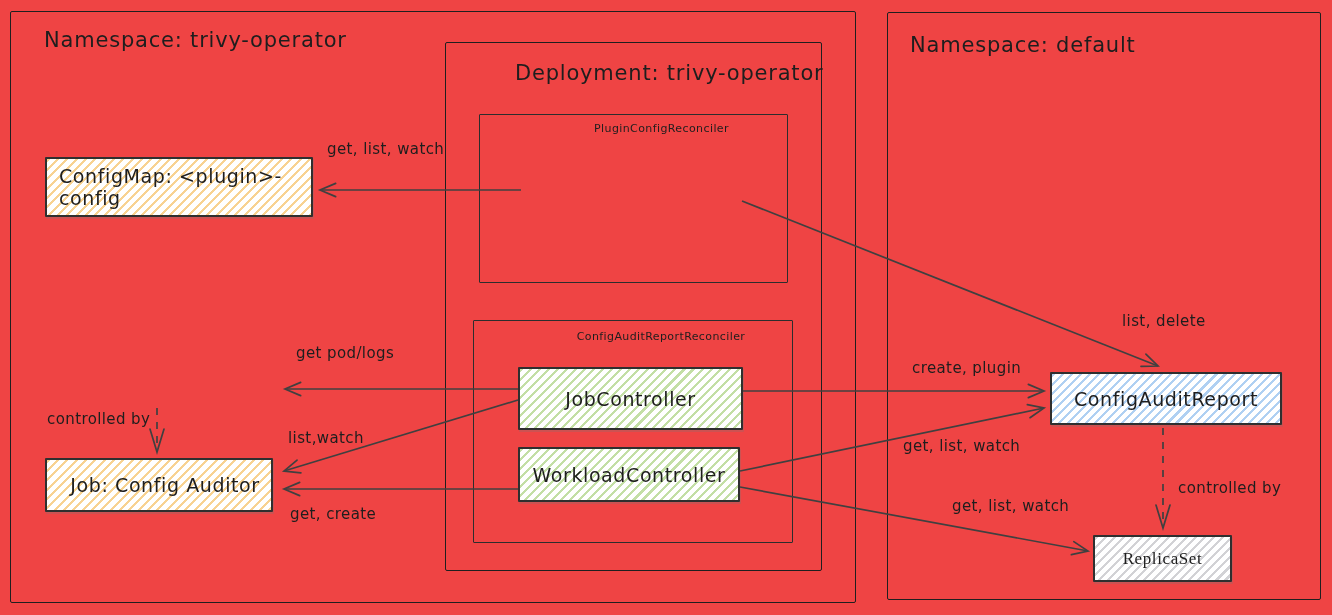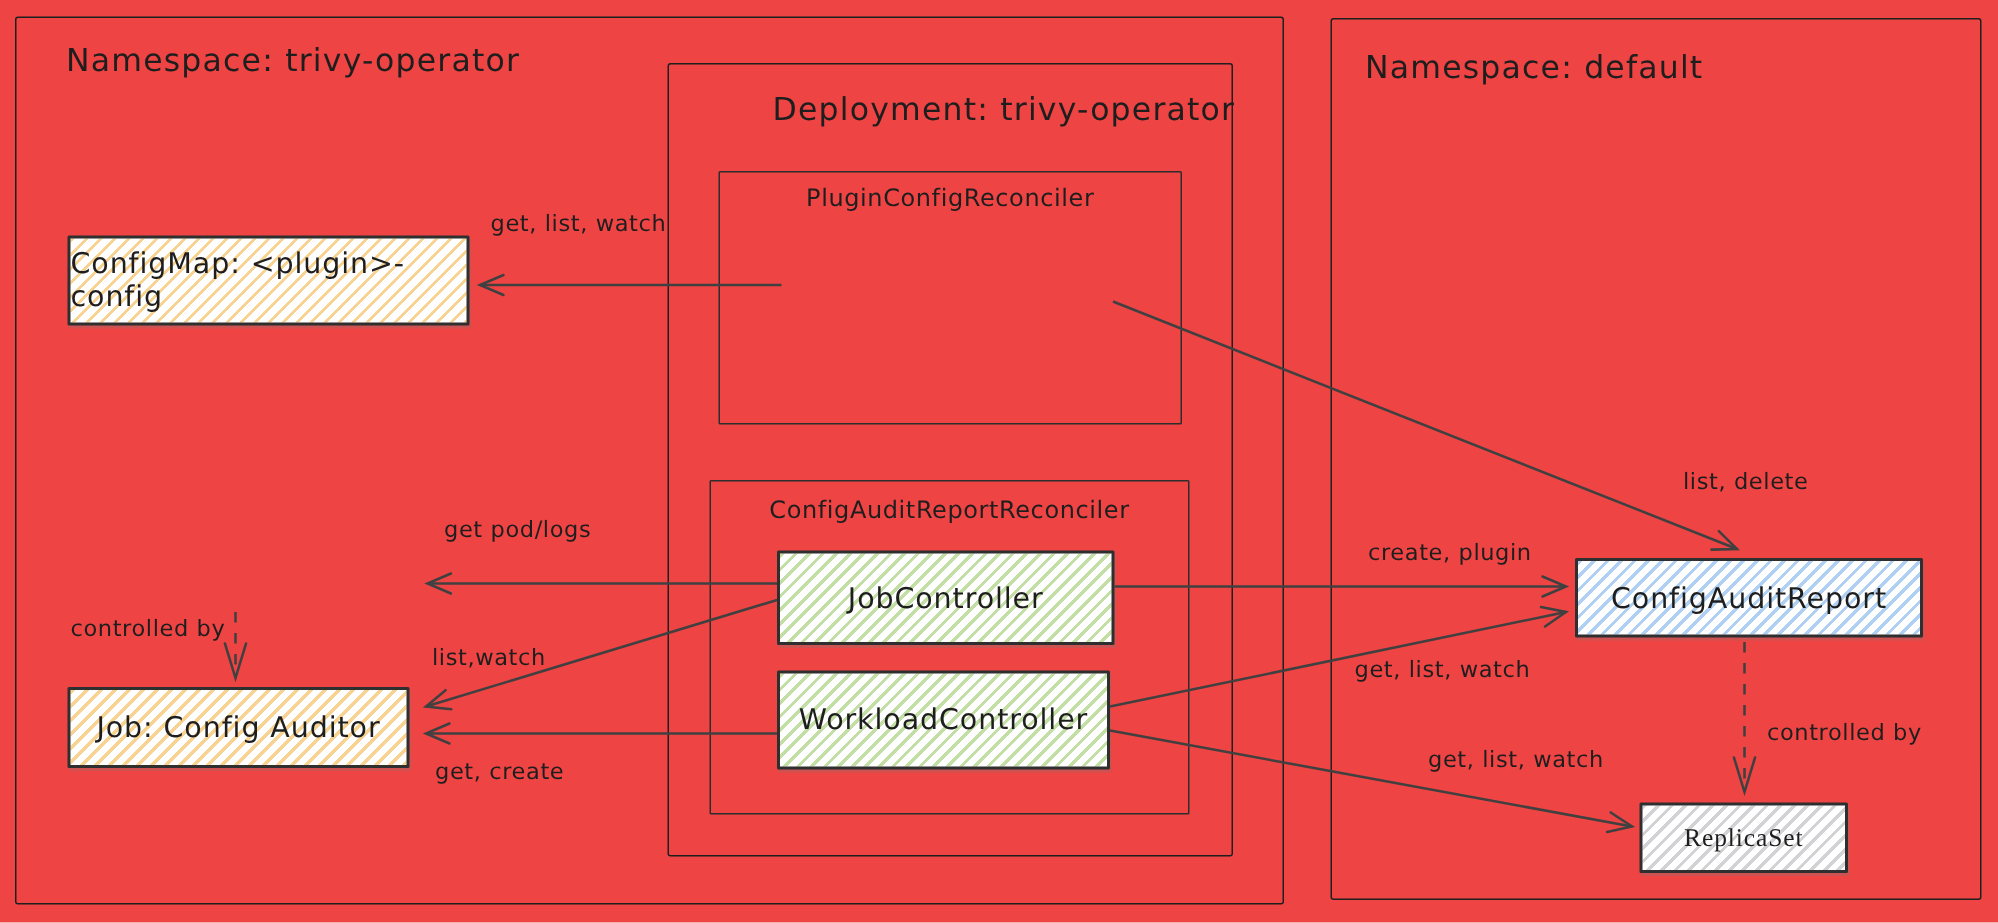--- a/index.html
+++ b/index.html
@@ -17,30 +17,30 @@
     background:transparent;box-sizing:border-box;
   }
   
   .node{
     position:absolute;box-sizing:border-box;border:2px solid #2f2f2f;border-radius:1px;
     display:flex;align-items:center;justify-content:center;
     font-size:19px;letter-spacing:0.6px;background-color:#ffffff;
     box-shadow:1px 2px 0 rgba(120,120,120,0.28);
   }
   .node.orange{background-image:repeating-linear-gradient(135deg,
-      color-mix(in srgb, var(--node-orange) 55%, #ffffff) 0 2.2px, rgba(0,0,0,0) 2.2px 6.6px);}
+      color-mix(in srgb, var(--node-orange) 55%, #ffffff) 0 2.2px, rgba(0,0,0,0) 2.2px 6.6px);padding-left:12px;}
   .node.green{background-image:repeating-linear-gradient(135deg,
       color-mix(in srgb, var(--node-green) 52%, #ffffff) 0 2.2px, rgba(0,0,0,0) 2.2px 6.4px);}
   .node.blue{background-image:repeating-linear-gradient(135deg,
       color-mix(in srgb, var(--node-blue) 55%, #ffffff) 0 2.2px, rgba(0,0,0,0) 2.2px 6.4px);}
   .node.gray{background-image:repeating-linear-gradient(135deg,
       color-mix(in srgb, var(--node-gray) 52%, #ffffff) 0 2.2px, rgba(0,0,0,0) 2.2px 6.4px);}
   
   .title{position:absolute;font-size:21px;letter-spacing:0.8px;white-space:nowrap;}
-  .sub-title{position:absolute;font-size:16px;letter-spacing:0.4px;text-align:center;white-space:nowrap;}
+  .sub-title{position:absolute;font-size:11px;letter-spacing:0.4px;text-align:center;white-space:nowrap;padding-left:28px;}
   .edge-label{position:absolute;font-size:15px;letter-spacing:0.4px;white-space:nowrap;}
   .rs-label{font-size:17px;font-family:Liberation Serif, serif;}
   svg.arrows{position:absolute;left:0;top:0;pointer-events:none;}
 </style>
 </head>
 <body>
 
 <div class="canvas">
 
   <div class="container" style="left:10px;top:11px;width:846px;height:592px;"></div>
@@ -54,21 +54,21 @@
   <div class="title" style="left:910px;top:33px;">Namespace: default</div>
   <div class="sub-title" style="left:479px;top:122px;width:309px;">PluginConfigReconciler</div>
   <div class="sub-title" style="left:473px;top:330px;width:320px;">ConfigAuditReportReconciler</div>
 
   <div class="node orange" style="left:45px;top:157px;width:268px;height:60px;">
     <span>ConfigMap: &lt;plugin&gt;-config</span>
   </div>
   <div class="node green" style="left:518px;top:367px;width:225px;height:63px;">
     <span>JobController</span>
   </div>
-  <div class="node green" style="left:518px;top:447px;width:222px;height:66px;">
+  <div class="node green" style="left:518px;top:447px;width:222px;height:55px;">
     <span>WorkloadController</span>
   </div>
   <div class="node orange" style="left:45px;top:458px;width:228px;height:54px;text-align:center;">
     <span>Job: Config Auditor</span>
   </div>
   <div class="node blue" style="left:1050px;top:372px;width:232px;height:53px;">
     <span>ConfigAuditReport</span>
   </div>
   <div class="node gray rs-label" style="left:1093px;top:535px;width:139px;height:47px;">
     <span>ReplicaSet</span>

